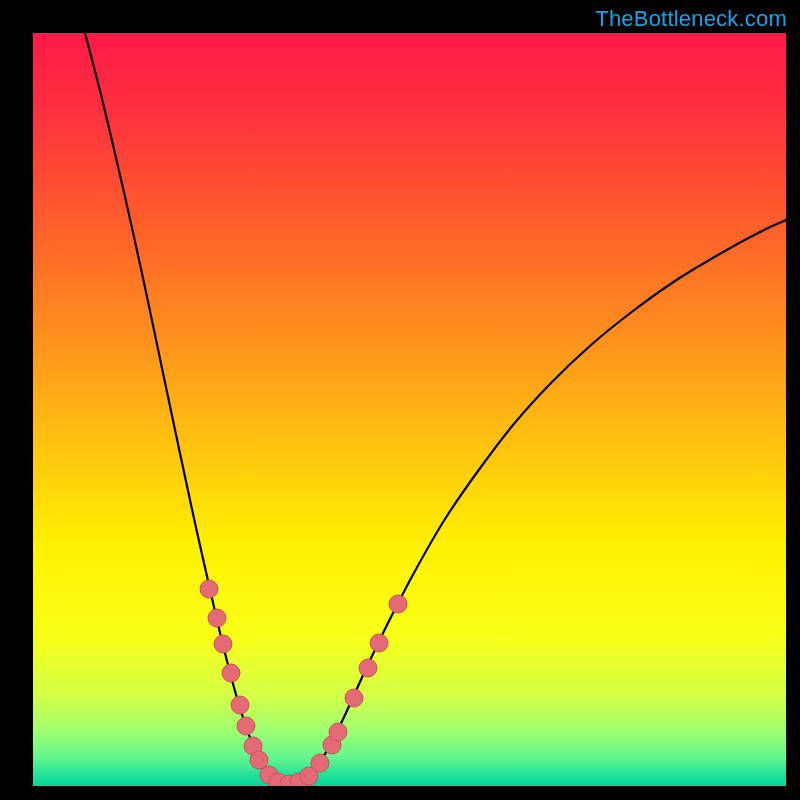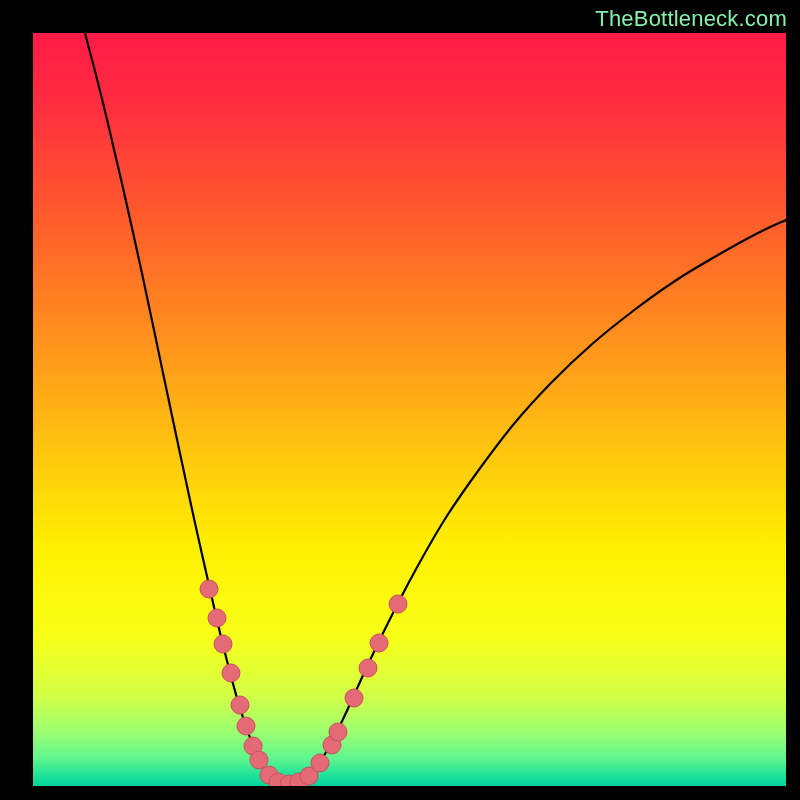--- a/index.html
+++ b/index.html
@@ -23,21 +23,21 @@
     position: absolute;
     left: 33px;
     top: 33px;
     width: 753px;
     height: 753px;
   }
   .watermark {
     position: absolute;
     top: 6px;
     right: 13px;
-    color: #86efac;
+    color: #0ea5e9;
     font-size: 22px;
     font-weight: 400;
     letter-spacing: 0.2px;
   }
   svg {
     position: absolute;
     left: 0;
     top: 0;
   }
 </style>

